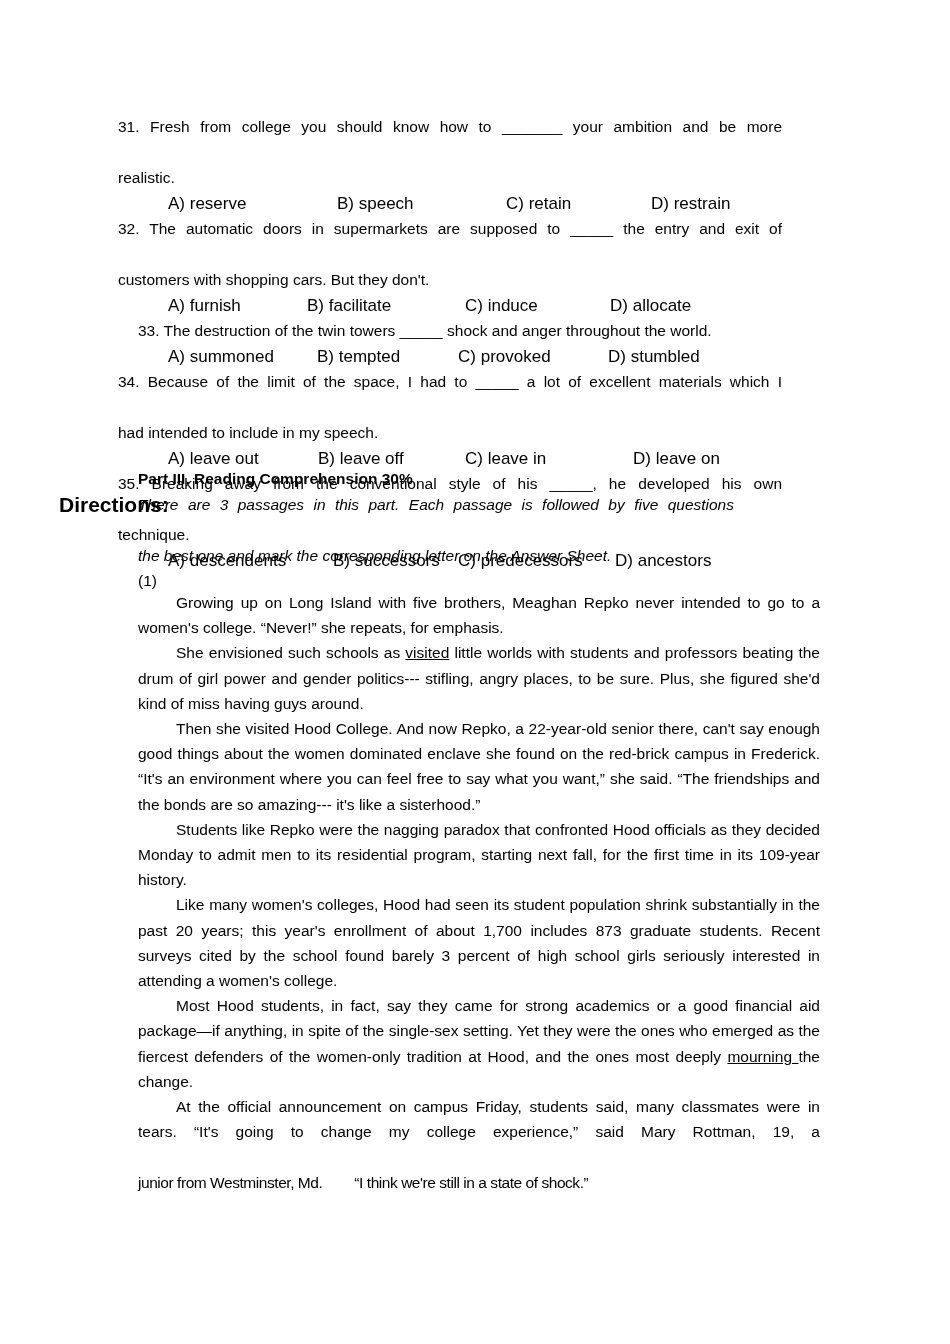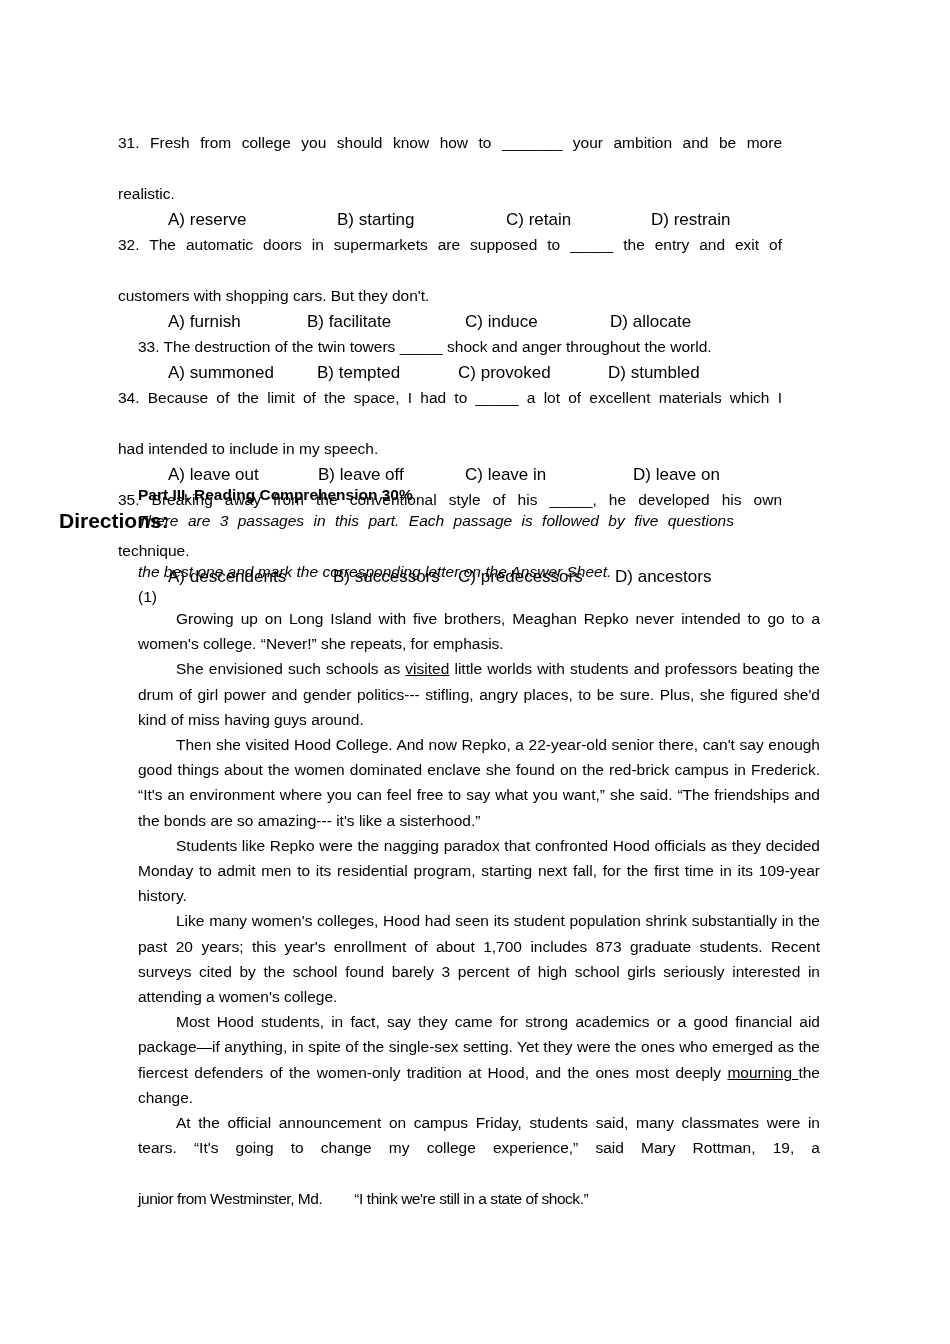--- a/index.html
+++ b/index.html
@@ -10,21 +10,21 @@
   body {
     width: 950px;
     height: 1344px;
     font-family: "Liberation Sans", sans-serif;
     color: #000000;
     position: relative;
     overflow: hidden;
   }
   .page {
     position: absolute;
-    left: 0; top: 16px;
+    left: 0; top: 0;
     width: 950px;
     height: 1104px;
     text-decoration: underline;
   }
 
   
   .mc-block {
     position: absolute;
     left: 118px;
     top: 114px;
@@ -148,21 +148,21 @@
 
     <div class="q-row hang">
       <span class="q-line justified" style="display:block;text-align:justify;">
         <span>31. Fresh from college you should know how to </span><span>_______</span><span> your ambition and be more</span>
         <span style="display:inline-block;width:100%;"></span>
       </span>
       <span style="display:block;">realistic.</span>
     </div>
     <div class="opt-row">
       <span class="opt" style="left:50px;"><span>A)</span> <span>reserve</span></span>
-      <span class="opt" style="left:219px;"><span>B)</span> <span>starting</span></span>
+      <span class="opt" style="left:219px;"><span>B)</span> <span>speech</span></span>
       <span class="opt" style="left:388px;"><span>C)</span> <span>retain</span></span>
       <span class="opt" style="left:533px;"><span>D)</span> <span>restrain</span></span>
     </div>
 
     <div class="q-row hang">
       <span class="q-line justified" style="display:block;text-align:justify;">
         <span>32. The automatic doors in supermarkets are supposed to </span><span>_____</span><span> the entry and exit of</span>
         <span style="display:inline-block;width:100%;"></span>
       </span>
       <span style="display:block;">customers with shopping cars. But they don't.</span>

